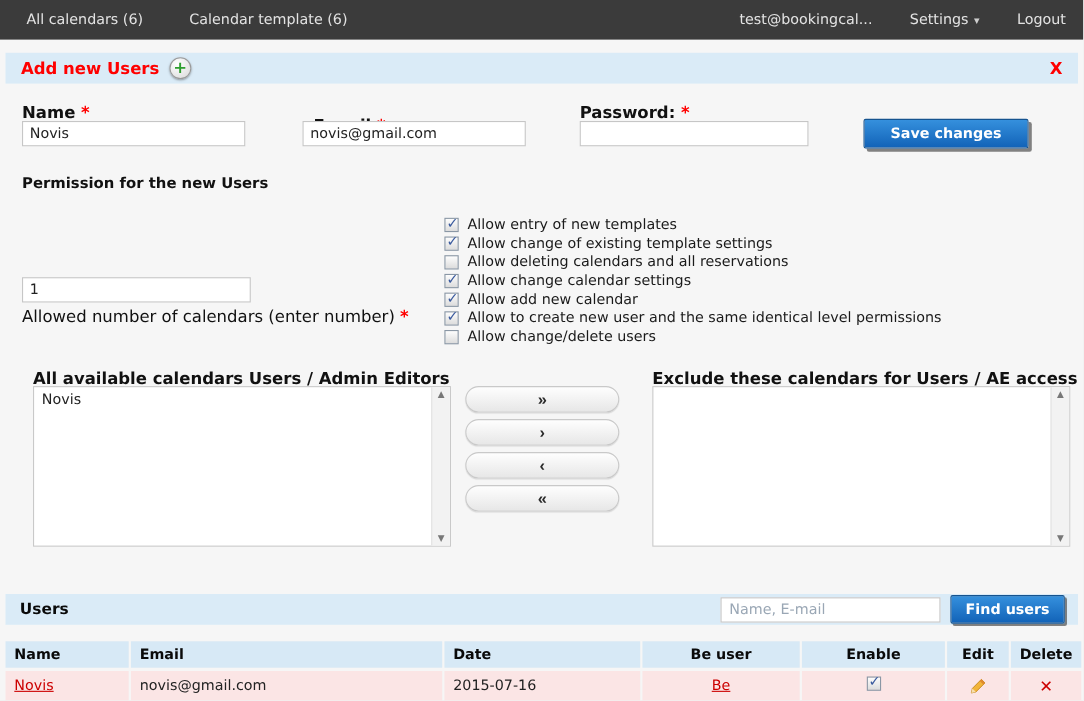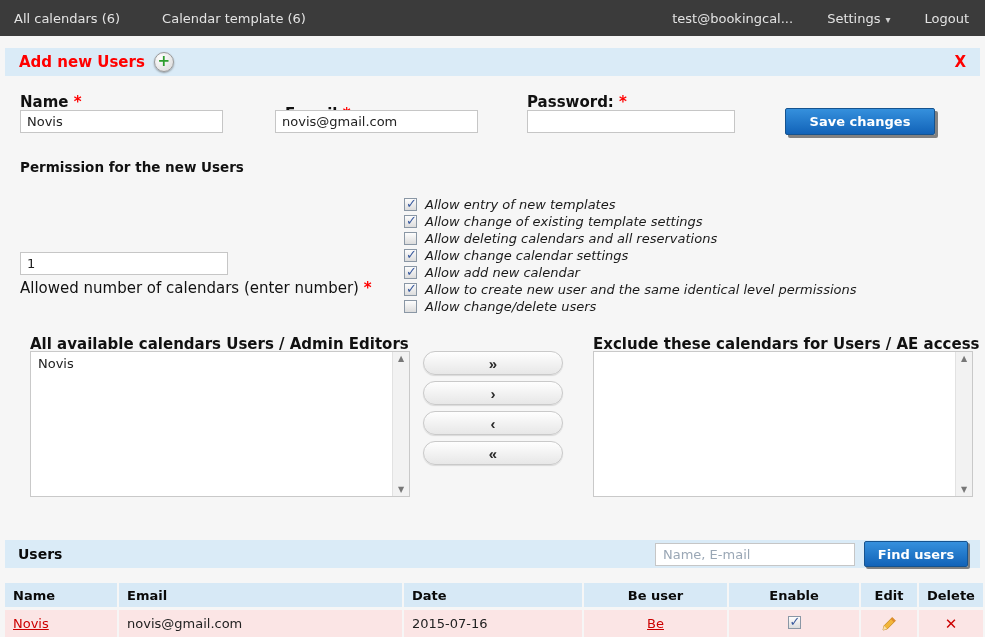--- a/index.html
+++ b/index.html
@@ -2,21 +2,21 @@
 <html><head>
 <meta charset="utf-8">
 <style>
   * { margin:0; padding:0; box-sizing:border-box; }
   body { background:#e9e9e9; font-family:"DejaVu Sans", sans-serif; }
   #root { position:relative; width:985px; height:637px; background:#f6f6f6; overflow:hidden; }
 
   
   .navbar { position:absolute; top:0; left:0; width:985px; height:36px; background:#3b3b3b;
             display:flex; align-items:center; color:#e3e3e3; font-size:13px; }
-  .nav-left { display:flex; align-items:center; gap:42px; padding-left:14px; }
+  .nav-left { display:flex; align-items:center; gap:42px; padding-left:24px; }
   .nav-right { margin-left:auto; display:flex; align-items:center; gap:34px; padding-right:16px; }
   .nav-item { cursor:pointer; white-space:nowrap; }
   .caret { font-size:10px; margin-left:5px; color:#cfcfcf; }
 
   
   .panel-header { position:absolute; top:48px; left:5px; width:975px; height:28px; background:#daebf7;
                   display:flex; align-items:center; padding:0 14px; }
   .panel-title { color:#f00; font-weight:bold; font-size:15px; }
   .plus-btn { width:20px; height:20px; margin-left:9px; border:1px solid #9a9a9a; border-radius:50%;
               background:radial-gradient(circle at 35% 30%, #ffffff, #d8d8d8); box-shadow:0 1px 2px rgba(0,0,0,.35);
@@ -29,21 +29,21 @@
   .tinput { position:absolute; height:23px; border:1px solid #c6c6c6; background:#fff; font-family:inherit;
             font-size:13px; padding:2px 6px; color:#222; }
   .btn-blue { position:absolute; border:1px solid #15538f; border-radius:2px; color:#fff; font-weight:bold;
               font-size:13px; font-family:inherit; background:linear-gradient(#3590dd, #1263b8);
               box-shadow:3px 3px 0 rgba(90,90,90,.75); cursor:pointer; }
 
   .sec-heading { position:absolute; font-size:13.5px; font-weight:bold; color:#111; }
 
   
   .cb-list { position:absolute; left:404px; top:196px; display:flex; flex-direction:column; }
-  .cb-row { display:flex; align-items:center; height:17px; gap:8px; cursor:default;font-style:italic; }
+  .cb-row { display:flex; align-items:center; height:17px; gap:8px; cursor:default; }
   .cb { width:13px; height:13px; border:1px solid #8a97a5; background:linear-gradient(#fdfdfd,#dcdcdc);
         position:relative; flex:0 0 auto; cursor:pointer; }
   .cb[data-checked="true"]::after { content:"✓"; position:absolute; left:1px; top:-3px; color:#3a5a9e;
         font-weight:bold; font-size:13px; }
   .cb-label { font-size:13px; color:#1a1a1a; white-space:nowrap; }
 
   
   .listbox { position:absolute; width:380px; height:146px; background:#fff; border:1px solid #c9c9c9; }
   .lb-scroll { position:absolute; right:0; top:0; bottom:0; width:17px; background:#f2f2f2; border-left:1px solid #e2e2e2; }
   .lb-scroll .up { position:absolute; top:2px; left:0; right:0; text-align:center; font-size:8px; color:#777; cursor:pointer; }

